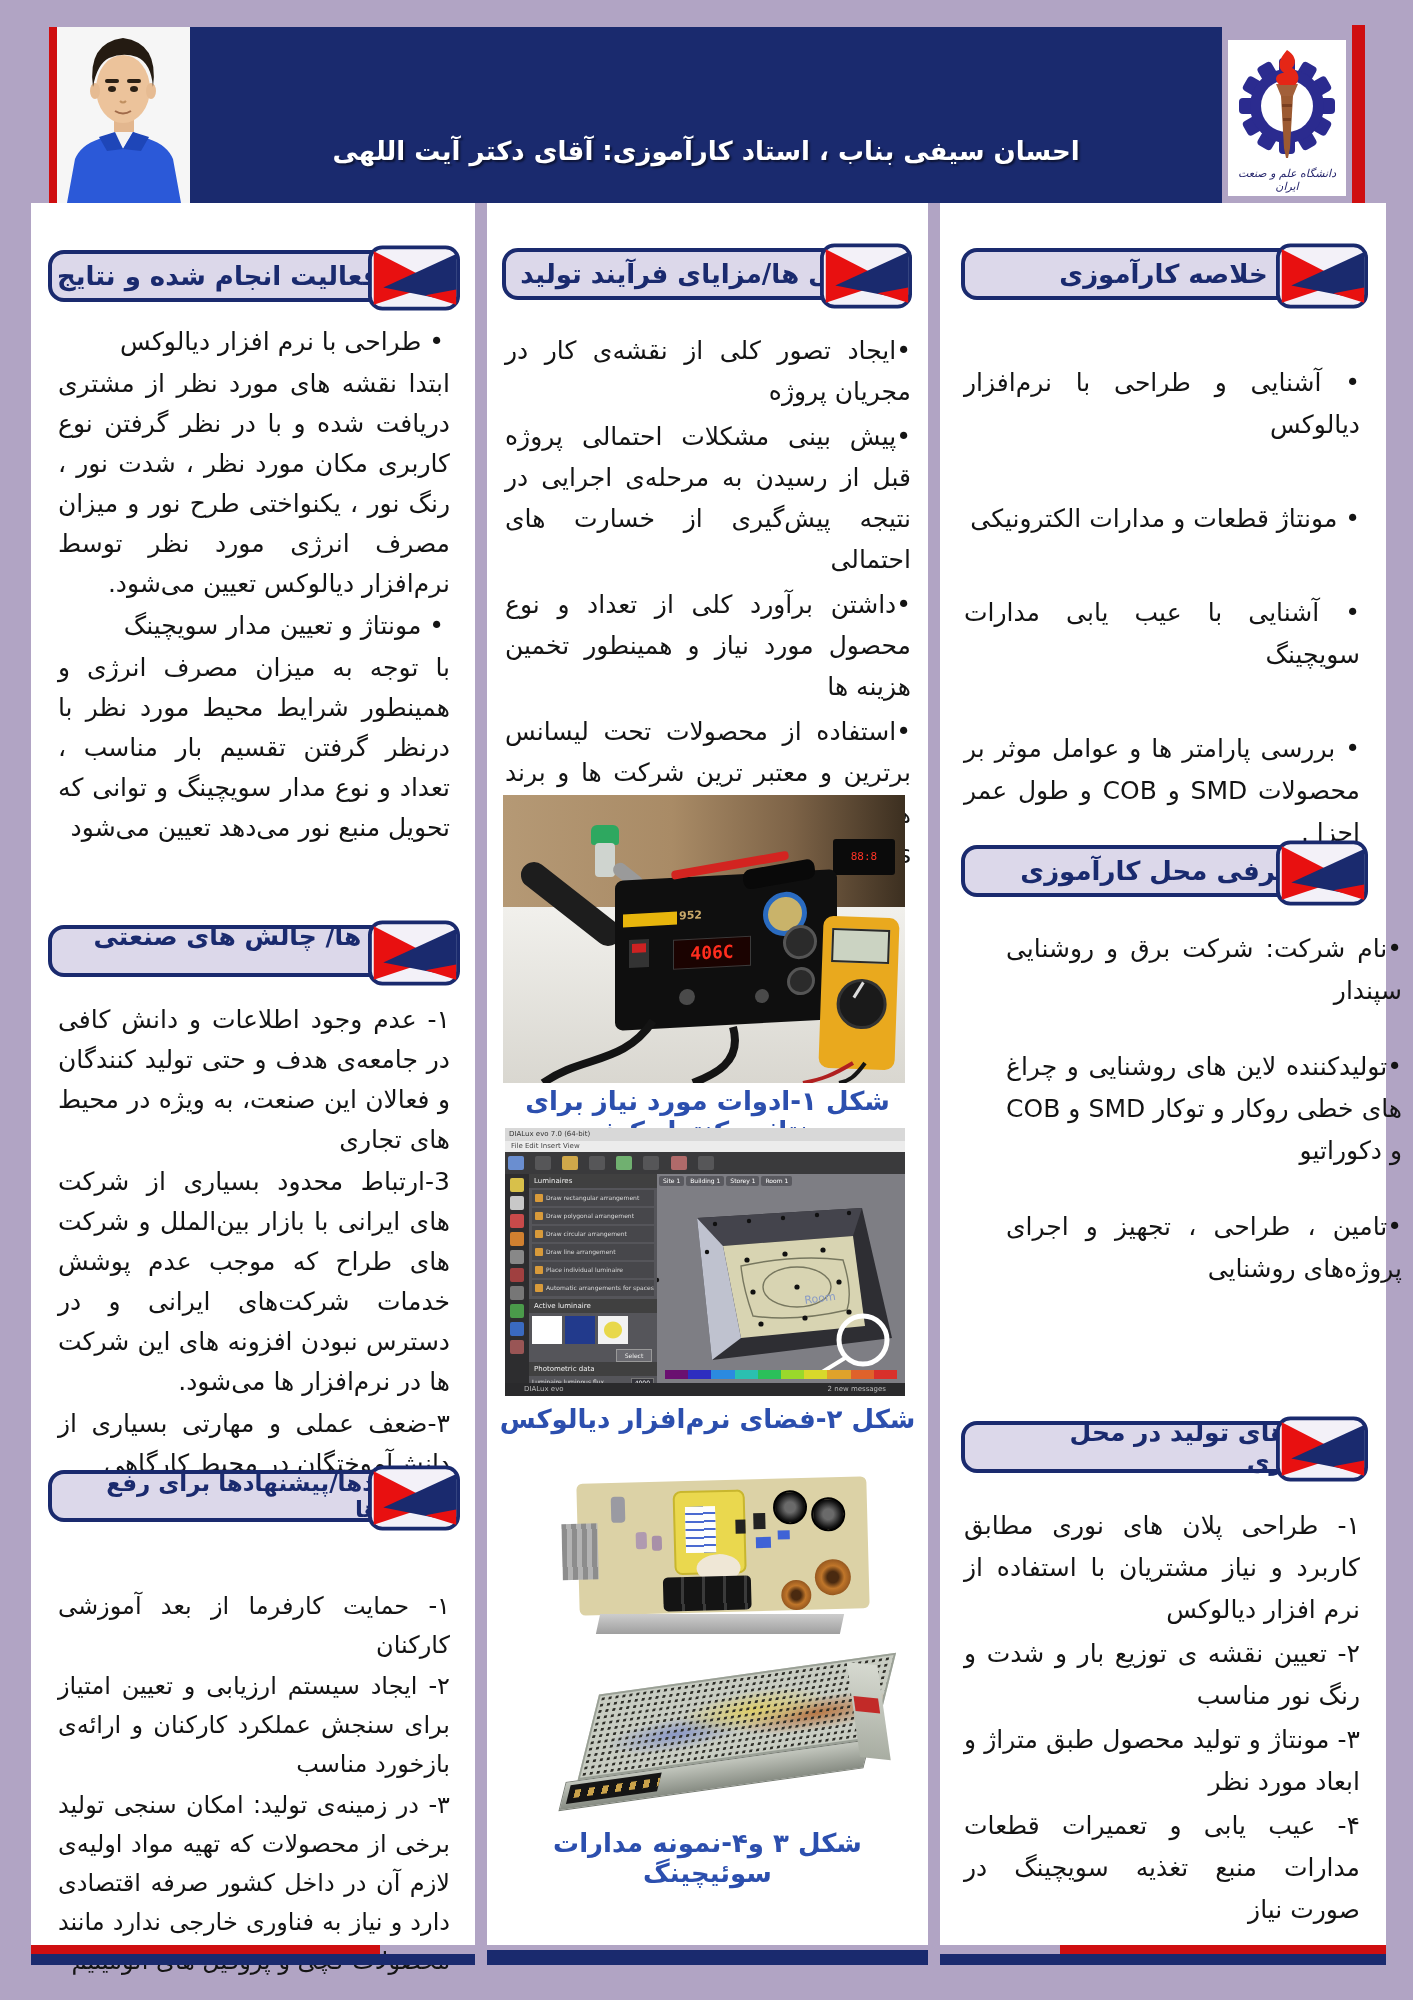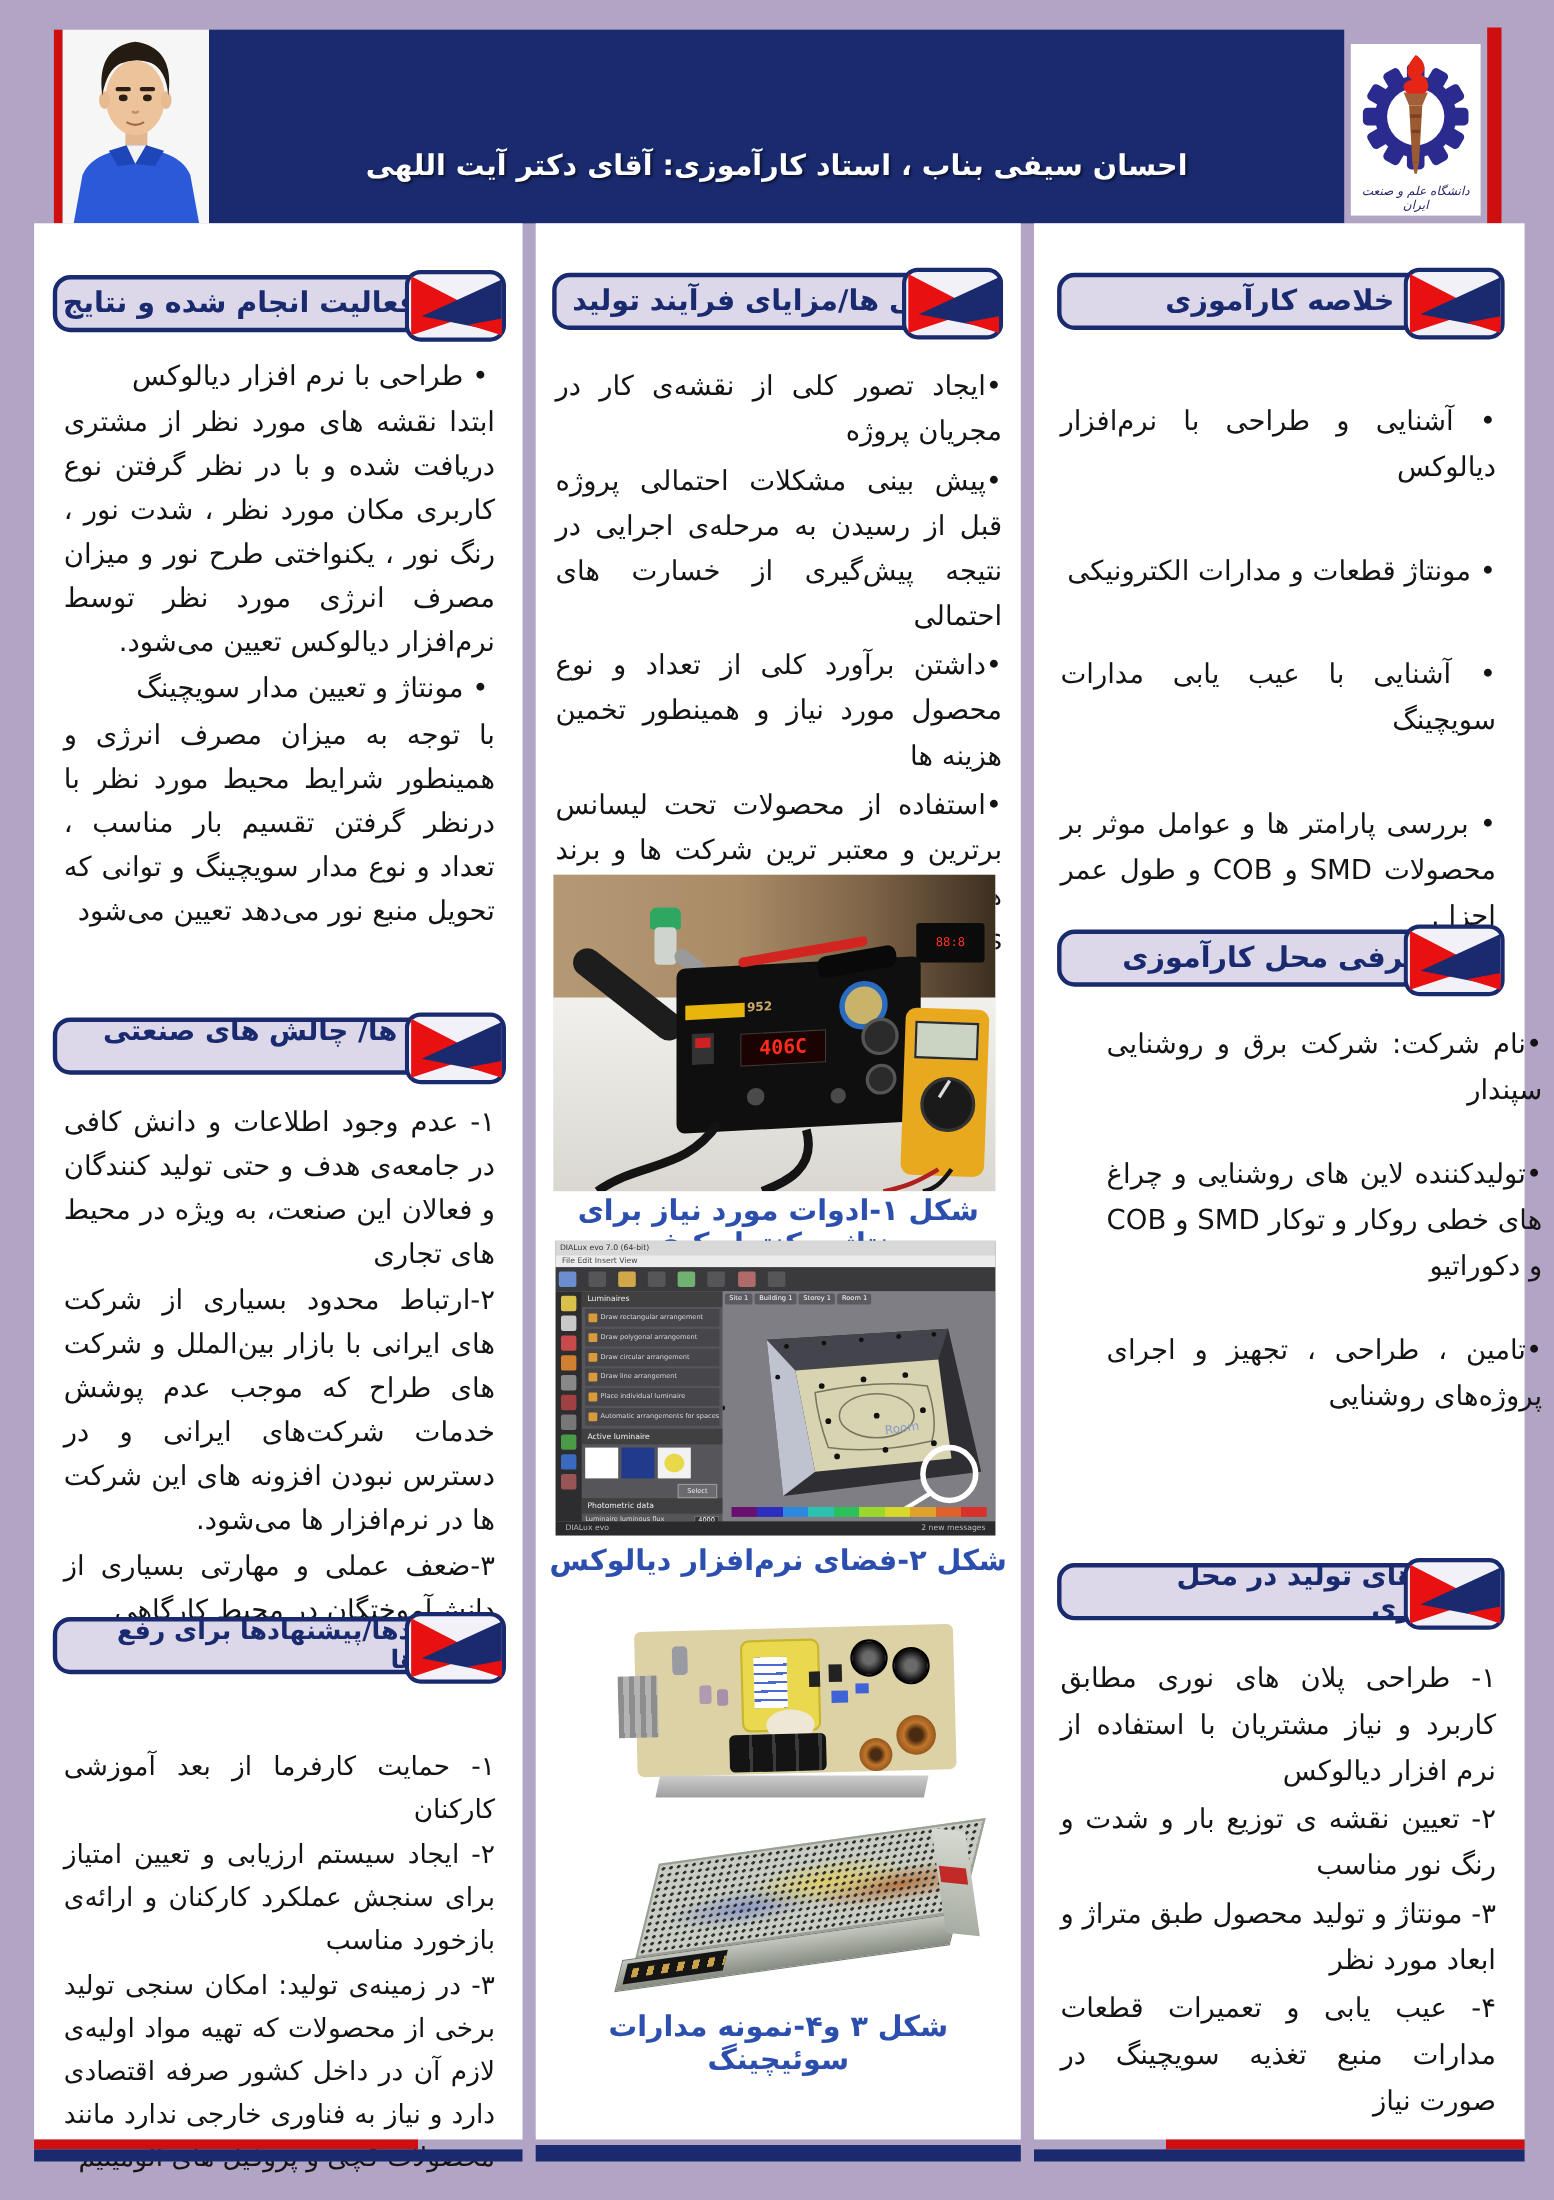--- a/index.html
+++ b/index.html
@@ -87,21 +87,21 @@
   .d-th2{background:#223a8c;}
   .d-th3{background:#f2f2f2;}
   .d-sel{position:absolute;right:5px;width:34px;height:11px;background:#6a6a70;border:1px solid #999;color:#eee;font-size:6px;line-height:11px;text-align:center;}
   .d-flux{margin:2px 3px;color:#ddd;font-size:6px;display:flex;justify-content:space-between;}
   .d-fluxv{background:#33333a;border:1px solid #777;padding:0 3px;color:#fff;}
   .d-canvas{left:152px;top:46px;width:248px;height:209px;background:#7e7e84;}
   .d-tabs{position:absolute;left:2px;top:2px;display:flex;gap:2px;}
   .d-tab{background:#5a5a60;color:#fff;font-size:6px;line-height:10px;padding:0 4px;border-radius:2px;}
   .d-grad{position:absolute;left:8px;bottom:4px;width:232px;height:9px;
     background:linear-gradient(90deg,#6a1070 0 10%,#2d2dc0 10% 20%,#2b8ae0 20% 30%,#2bc0b0 30% 40%,#2bc05a 40% 50%,#9ad82b 50% 60%,#d8d82b 60% 70%,#e0a22b 70% 80%,#e0622b 80% 90%,#d8302b 90% 100%);}
-  .d-status{left:0;top:255px;width:400px;height:13px;background:#2a2a2c;color:#bbb;font-size:7px;line-height:13px;padding:0 9px;box-sizing:border-box;display:flex;justify-content:space-between;}
+  .d-status{left:0;top:255px;width:400px;height:13px;background:#2a2a2c;color:#bbb;font-size:7px;line-height:13px;padding:0 19px;box-sizing:border-box;display:flex;justify-content:space-between;}
 
   
   .fig3{left:558px;top:1472px;width:334px;height:170px;background:#fff;overflow:hidden;}
   .pcb{left:20px;top:8px;width:290px;height:132px;background:#dcd2a6;border-radius:6px;transform:rotate(-1.5deg);}
   .hs{left:-16px;top:40px;width:36px;height:56px;background:repeating-linear-gradient(90deg,#8d8d8d 0 5px,#b3b3b3 5px 10px);}
   .tx{left:96px;top:10px;width:72px;height:84px;background:#ead84e;border:2px solid #c8b62e;border-radius:8px;box-sizing:border-box;}
   .tx-st{left:10px;top:14px;width:30px;height:46px;background:#fdfdfd;background-image:repeating-linear-gradient(#fdfdfd 0 6px,#4a6ad0 6px 8px);}
   .cap1{left:196px;top:12px;width:30px;height:30px;border-radius:50%;background:radial-gradient(#6a6a6a 25%,#101010 65%);border:2px solid #000;}
   .cap2{left:234px;top:20px;width:30px;height:30px;border-radius:50%;background:radial-gradient(#6a6a6a 25%,#101010 65%);border:2px solid #000;}
   .coil1{left:236px;top:82px;width:36px;height:36px;border-radius:50%;background:radial-gradient(#4a2a10 22%,#c0762a 45%,#8a4f1c 78%);}
@@ -246,21 +246,21 @@
     <span>کاستی ها/ چالش های صنعتی موجود</span>
     <svg class="flag" viewBox="0 0 96 68">
       <rect x="2" y="2" width="92" height="64" rx="13" fill="#f3f1f8" stroke="#1a2a6e" stroke-width="4"></rect>
       <polygon points="6,6 6,62 72,40" fill="#e81010"></polygon>
       <polygon points="92,9 92,59 16,44" fill="#1a2a6e"></polygon>
       <polygon points="60,52 92,62 92,46" fill="#e81010"></polygon>
     </svg>
   </div>
   <div class="abs fa" style="left:58px;top:1000px;width:392px;">
     <p>۱- عدم وجود اطلاعات و دانش کافی در جامعه‌ی هدف و حتی تولید کنندگان و فعالان این صنعت، به ویژه در محیط های تجاری</p>
-    <p>۲-ارتباط محدود بسیاری از شرکت های ایرانی با بازار بین‌الملل و شرکت های طراح که موجب عدم پوشش خدمات شرکت‌های ایرانی و در دسترس نبودن افزونه های این شرکت ها در نرم‌افزار ها می‌شود.</p>
+    <p>3-ارتباط محدود بسیاری از شرکت های ایرانی با بازار بین‌الملل و شرکت های طراح که موجب عدم پوشش خدمات شرکت‌های ایرانی و در دسترس نبودن افزونه های این شرکت ها در نرم‌افزار ها می‌شود.</p>
     <p>۳-ضعف عملی و مهارتی بسیاری از دانش‌آموختگان در محیط کارگاهی</p>
   </div>
 
   <div class="abs sec" style="left:48px;top:1470px;width:410px;font-size:23px;">
     <span>دستاوردها/پیشنهادها برای رفع چالش ها</span>
     <svg class="flag" viewBox="0 0 96 68">
       <rect x="2" y="2" width="92" height="64" rx="13" fill="#f3f1f8" stroke="#1a2a6e" stroke-width="4"></rect>
       <polygon points="6,6 6,62 72,40" fill="#e81010"></polygon>
       <polygon points="92,9 92,59 16,44" fill="#1a2a6e"></polygon>
       <polygon points="60,52 92,62 92,46" fill="#e81010"></polygon>

